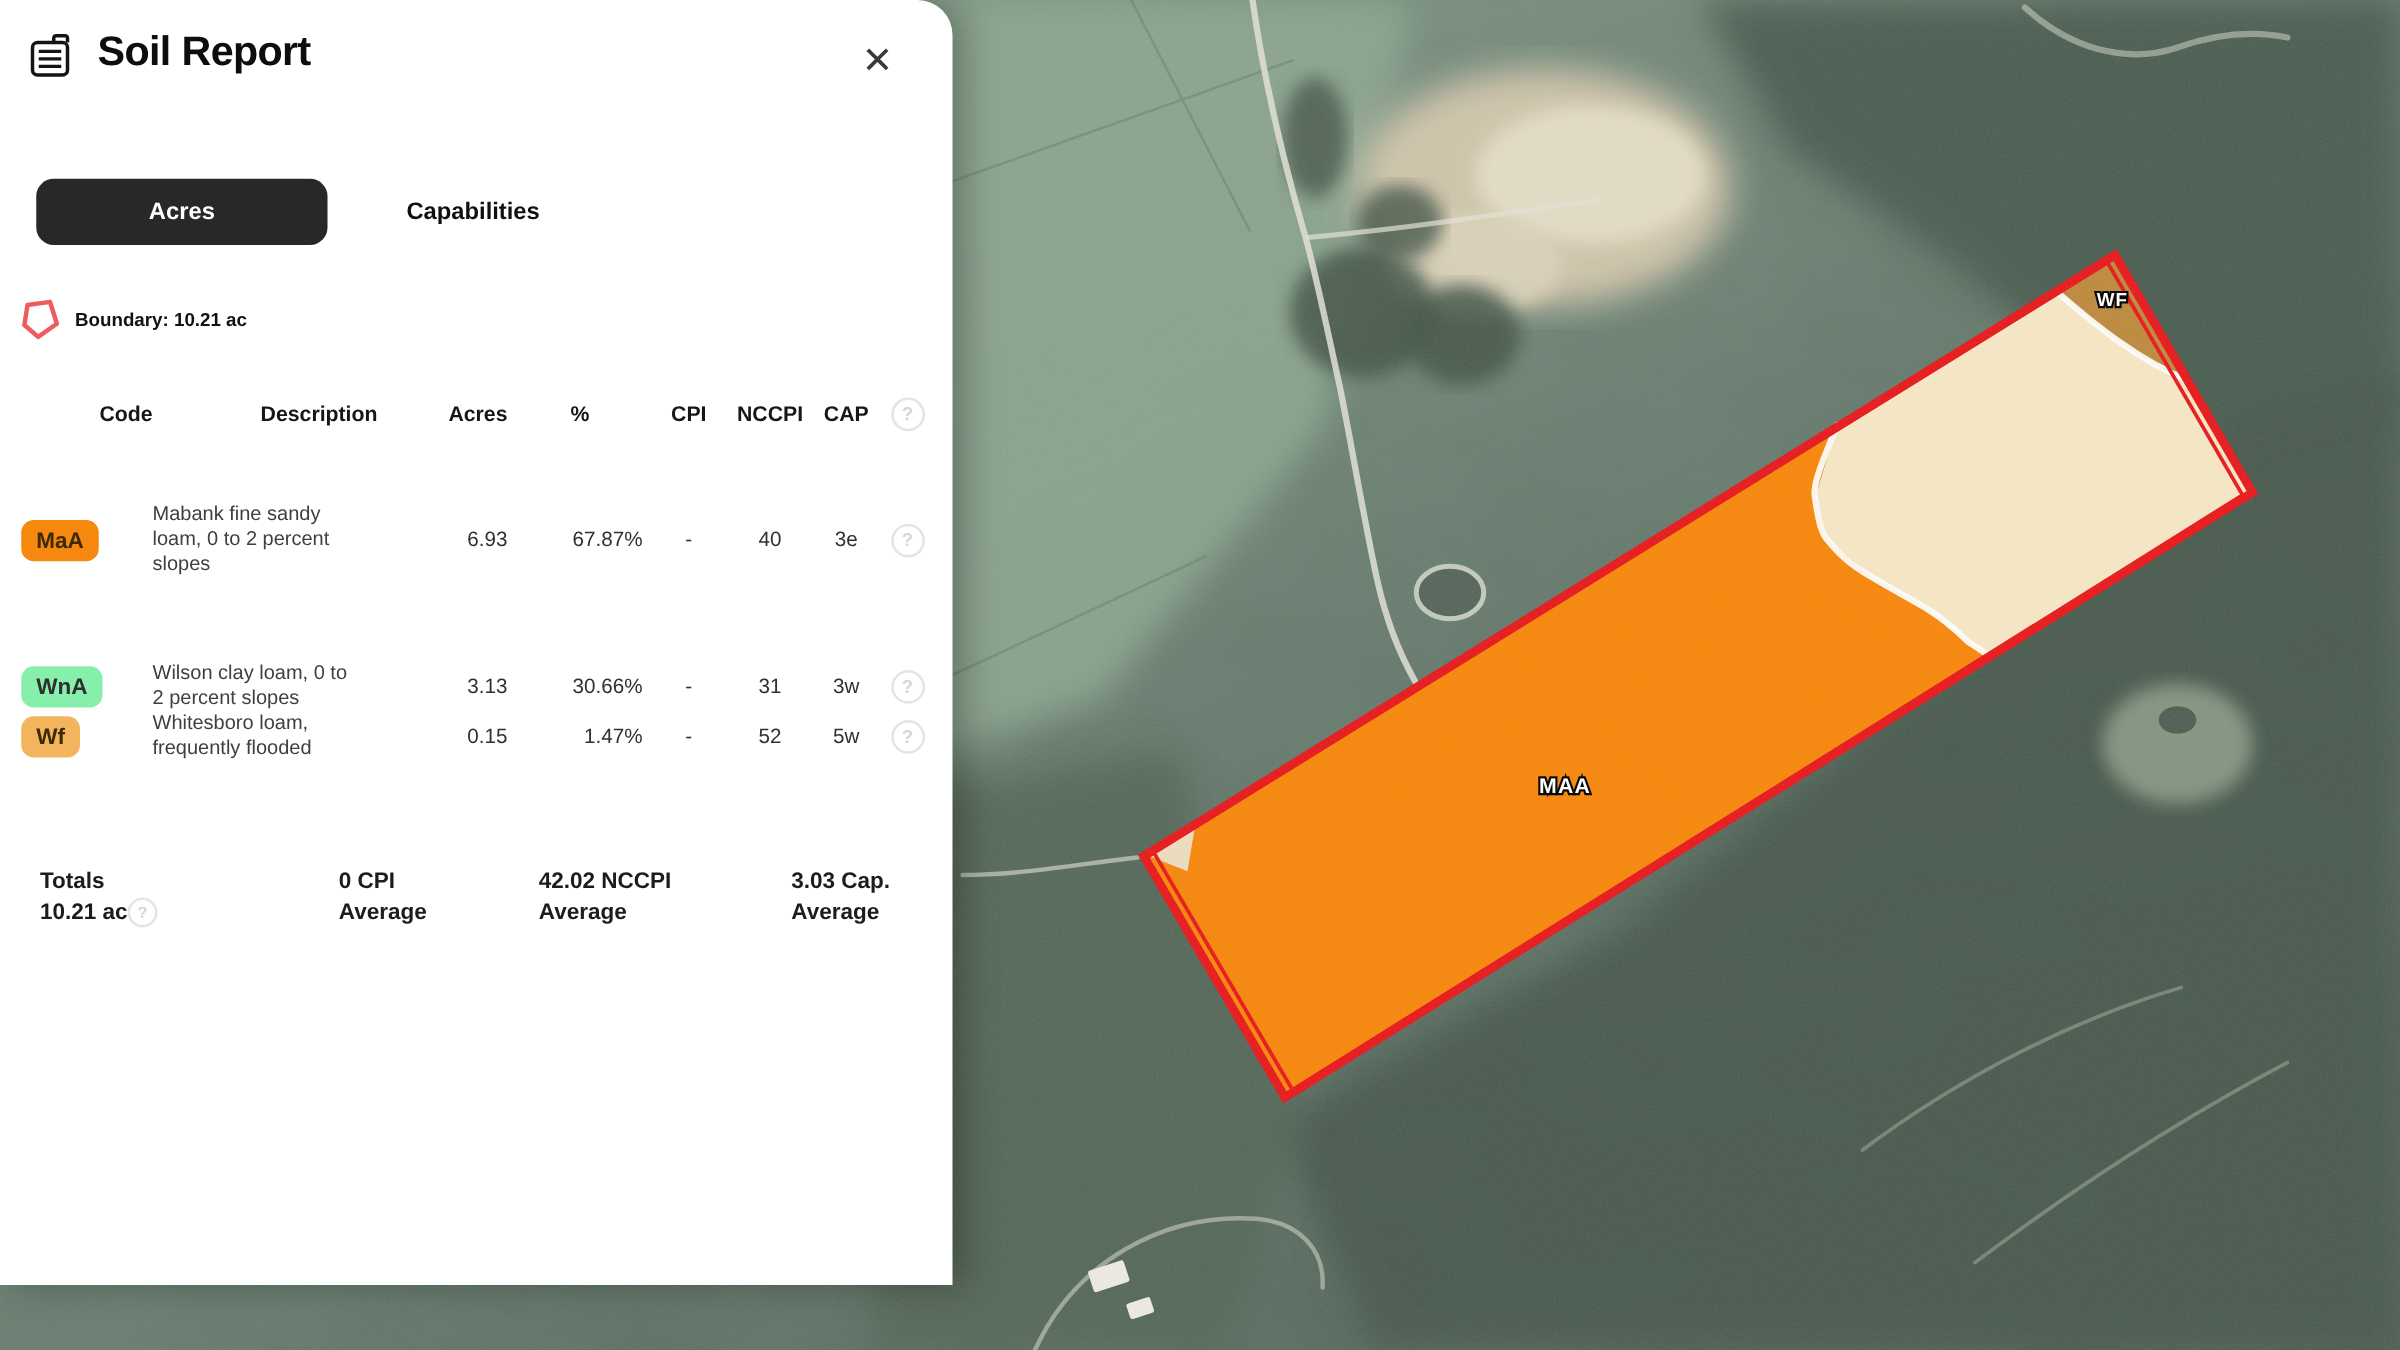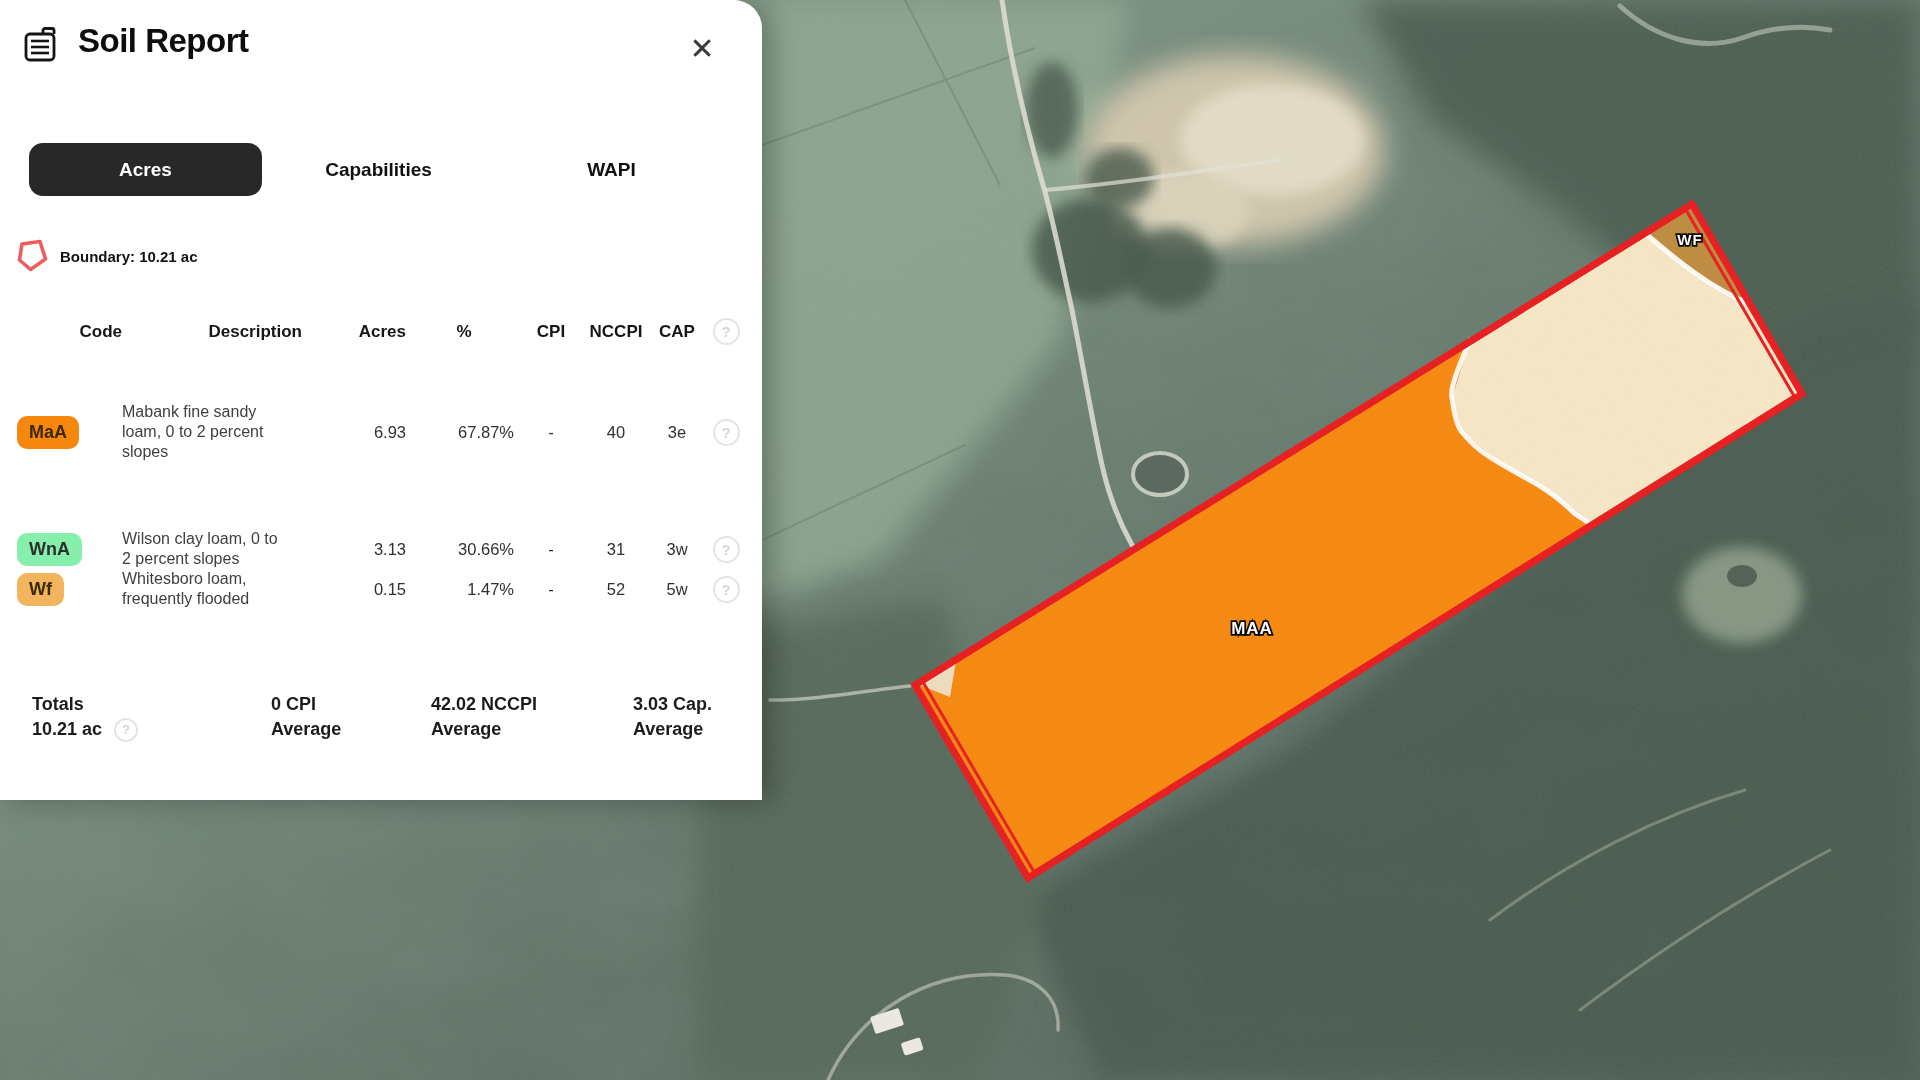--- a/index.html
+++ b/index.html
@@ -4,21 +4,21 @@
 <style>
   * { margin:0; padding:0; box-sizing:border-box; }
   html,body { width:1920px; height:1080px; overflow:hidden;
     font-family:"Liberation Sans", sans-serif; background:#62766a; }
 
   
   .map-wrap { position:absolute; inset:0; }
   .map-wrap svg { display:block; }
 
   
-  .panel { position:absolute; left:0; top:0; width:762px; height:800px;
+  .panel { position:absolute; left:0; top:0; width:762px; height:1028px;
     background:#ffffff; z-index:2; border-top-right-radius:28px;
     box-shadow:10px 0 28px rgba(0,0,0,.28); }
 
   .report-icon { position:absolute; left:22px; top:26px; }
   .page-title { position:absolute; left:78px; top:22px; font-size:33px;
     font-weight:bold; letter-spacing:-.5px; color:#0d0d0d; }
   .close-btn { position:absolute; left:678px; top:24px; width:48px; height:48px;
     display:flex; align-items:center; justify-content:center; cursor:pointer;
     font-size:30px; color:#3a3a3a; font-weight:400; background:none; border:none; }
 
@@ -56,21 +56,21 @@
   .help { width:27px; height:27px; border:2px solid #e4e4e4; border-radius:50%;
     color:#d6d6d6; font-size:15px; font-weight:bold; display:inline-flex;
     align-items:center; justify-content:center; background:none; cursor:pointer;
     justify-self:center; }
   .help.small { width:24px; height:24px; font-size:13px; }
 
   .totals { position:absolute; left:32px; top:692px; width:700px; height:70px;
     font-size:18px; font-weight:bold; color:#1c1c1c; line-height:25px; }
   .totals .tcol { position:absolute; top:0; }
   .t-main { left:0; }
-  .t-main .ac-row { display:flex; align-items:center; gap:12px; }
+  .t-main .ac-row { display:flex; align-items:center; gap:0; }
   .t-cpi { left:239px; }
   .t-nccpi { left:399px; }
   .t-cap { left:601px; }
 </style>
 </head>
 <body>
 
 <div class="map-wrap">
 <svg width="1920" height="1080" viewBox="0 0 1920 1080">
   <defs>
@@ -172,21 +172,20 @@
     </svg>
   </span>
   <h1 class="page-title">Soil Report</h1>
   <button class="close-btn">
     <span>✕</span>
   </button>
 
   <div class="tabs">
     <button class="tab active">Acres</button>
     <button class="tab">Capabilities</button>
-    <button class="tab">WAPI</button>
   </div>
 
   <div class="boundary">
     <svg width="36" height="36" viewBox="0 0 36 36">
       <path d="M8,6 L26,3.5 L31.5,21 L16.5,31.5 L5.5,22 Z" fill="none" stroke="#EE5D5D" stroke-width="3.6" stroke-linejoin="round"></path>
     </svg>
     <span class="boundary-label">Boundary: 10.21 ac</span>
   </div>
 
   <div class="table">

